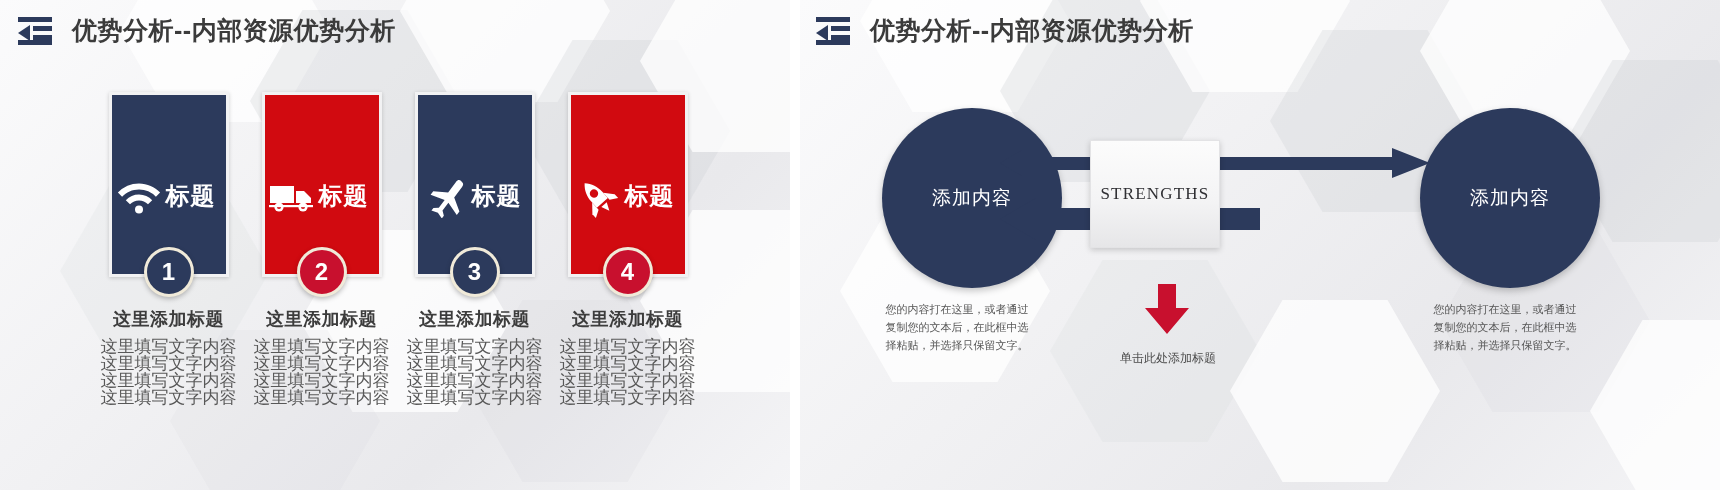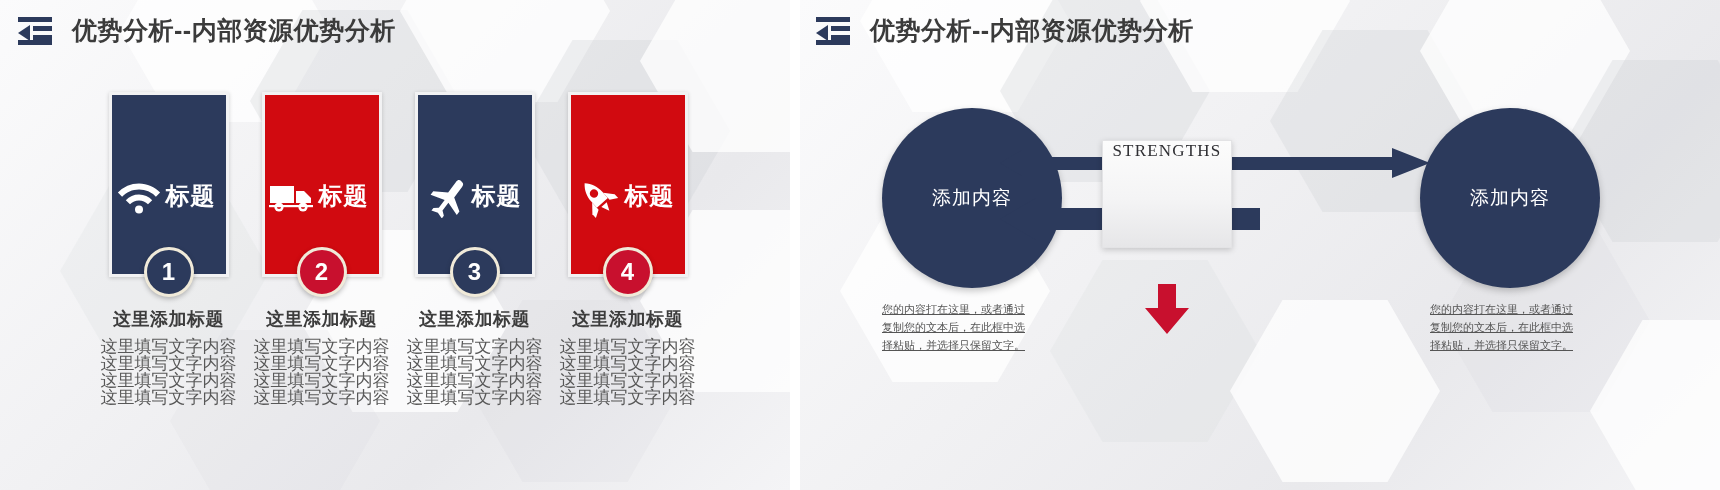--- a/index.html
+++ b/index.html
@@ -101,44 +101,44 @@
     width: 180px; height: 180px; border-radius: 50%;
     background: #2c3a5c;
     display: flex; align-items: center; justify-content: center;
     color: #ffffff; font-size: 19px; letter-spacing: 1px;
     box-shadow: 0 3px 7px rgba(0,0,0,0.22);
   }
   .circle.c-left  { left: 82px; }
   .circle.c-right { left: 620px; }
 
   .strengths {
-    position: absolute; left: 302px; top: 140px;
+    position: absolute; left: 290px; top: 140px;
     width: 130px; height: 108px;
     background: linear-gradient(180deg,#fcfcfc 0%, #f4f4f5 55%, #e6e6e8 100%);
     border: 1px solid #e3e3e5;
     box-shadow: 0 2px 6px rgba(0,0,0,0.18);
-    display: flex; align-items: flex-start; justify-content: center;
+    display: flex; align-items: center; justify-content: center;
     font-family: "Liberation Serif", "DejaVu Serif", serif;
     font-size: 17px; color: #2f2f33; letter-spacing: 1.2px;
     z-index: 3;
   }
 
   .arrow-h { position: absolute; height: 44px; z-index: 1; }
   .arrow-h svg { display: block; }
 
   .arrow-down { position: absolute; left: 345px; top: 284px; z-index: 2; }
 
   .bottom-label {
     position: absolute; left: 268px; top: 350px; width: 200px;
     text-align: center; font-size: 12px; color: #4a4a4a;
   }
 
   .side-cap {
     position: absolute; top: 300px; width: 150px;
-    font-size: 11px; line-height: 18px; color: #555; text-align: left; text-decoration: underline;
+    font-size: 11px; line-height: 18px; color: #555; text-align: center;
   }
   .side-cap.sc-left  { left: 82px; }
   .side-cap.sc-right { left: 630px; }
 </style>
 </head>
 <body>
 
 <div class="deck">
 
   <div class="slide left">
@@ -308,19 +308,20 @@
       <div class="strengths">
         <span>STRENGTHS</span>
       </div>
 
       <div class="arrow-down">
         <svg width="44" height="50" viewBox="0 0 44 50">
           <polygon points="13,0 31,0 31,24 44,24 22,50 0,24 13,24" fill="#c8102e"></polygon>
         </svg>
       </div>
 
+      <div class="bottom-label">单击此处添加标题</div>
 
       <div class="side-cap sc-left">您的内容打在这里，或者通过复制您的文本后，在此框中选择粘贴，并选择只保留文字。</div>
       <div class="side-cap sc-right">您的内容打在这里，或者通过复制您的文本后，在此框中选择粘贴，并选择只保留文字。</div>
     </div>
   </div>
 
 </div>
 
 </body></html>

